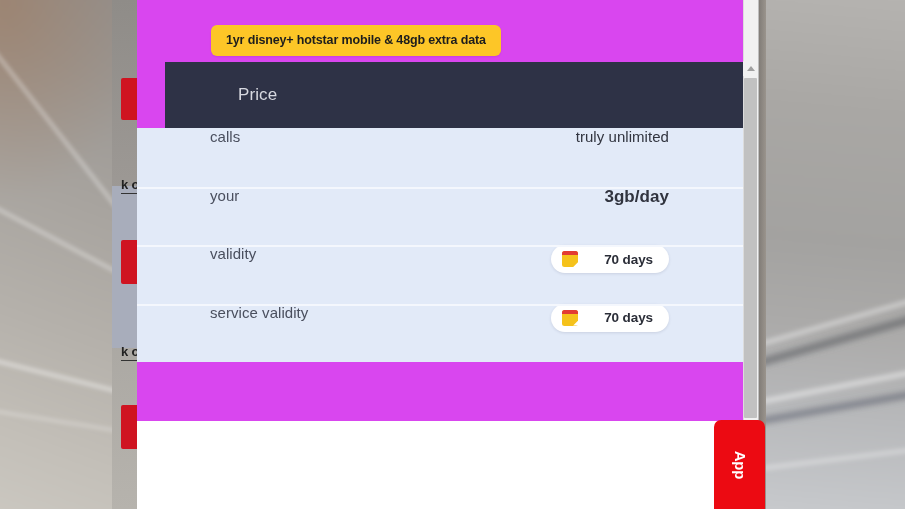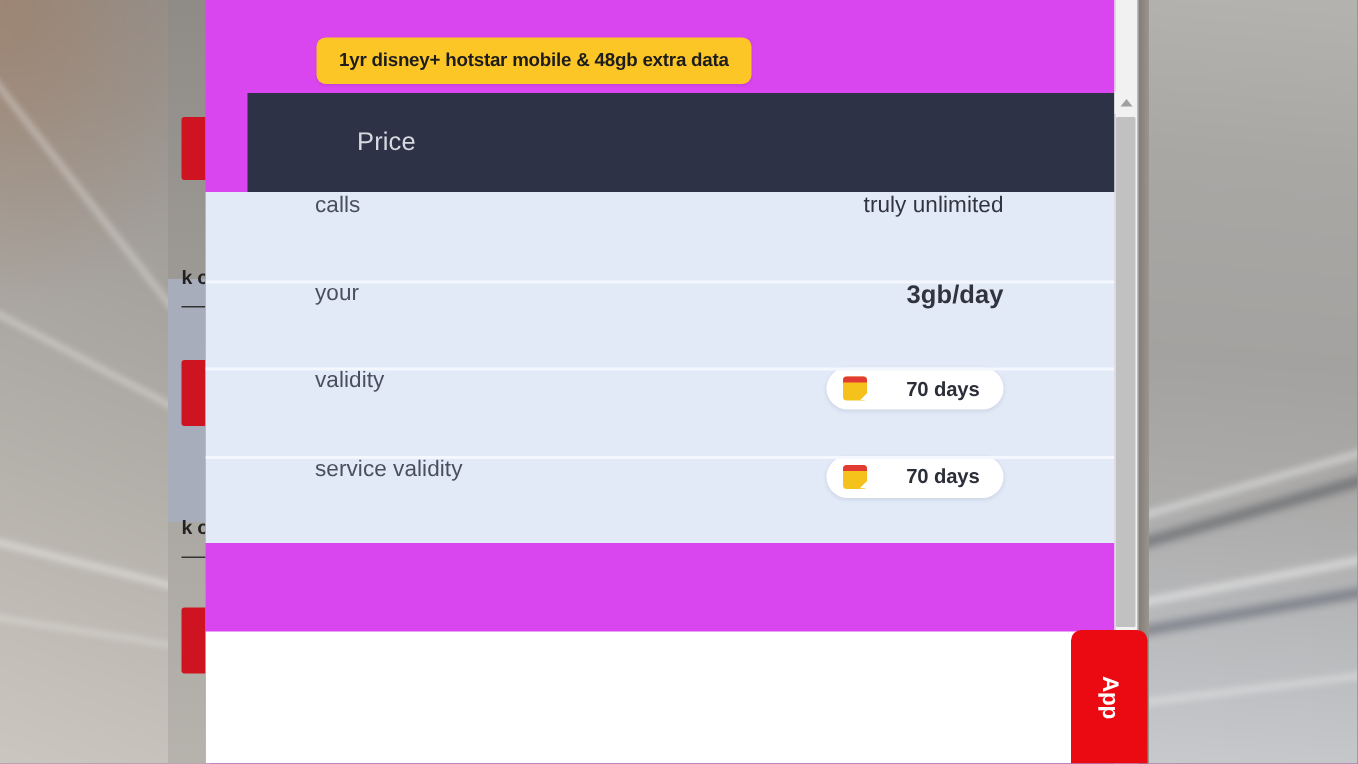--- a/index.html
+++ b/index.html
@@ -95,21 +95,21 @@
 
   .sliver-text {
     position: absolute;
     left: 9px;
     font-size: 13px;
     font-weight: 700;
     color: #222;
     letter-spacing: -.2px;
     white-space: nowrap;
     border-bottom: 1.5px solid #333;
-    padding-bottom: 12px;
+    padding-bottom: 1px;
   }
   .sliver-text.t1 { top: 177px; }
   .sliver-text.t2 { top: 344px; }
 
   
   .card {
     position: absolute;
     left: 137px;
     top: 0;
     width: 620px;

